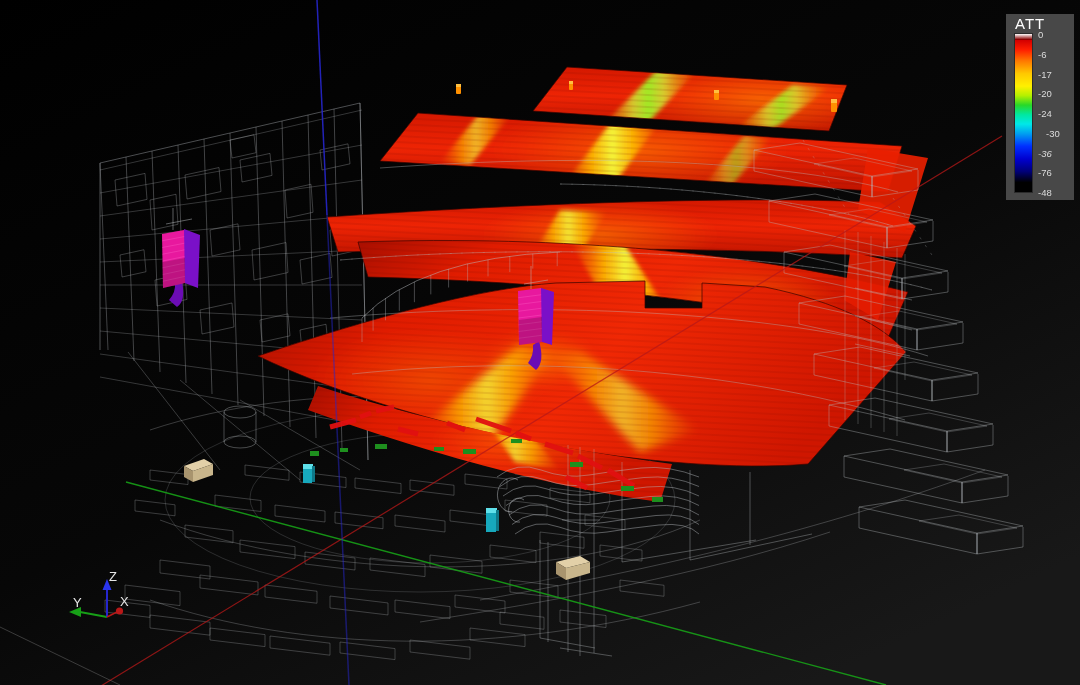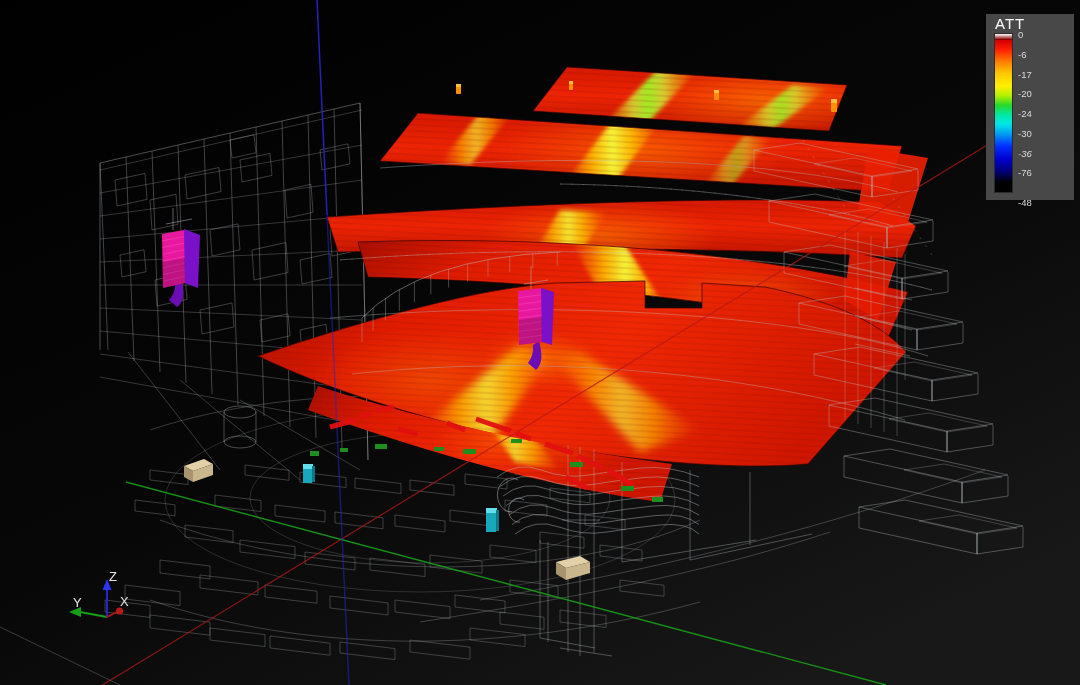--- a/index.html
+++ b/index.html
@@ -3,21 +3,21 @@
 <meta charset="utf-8">
 <style>
   html,body{margin:0;padding:0;background:#000;width:1080px;height:685px;overflow:hidden;
     font-family:"Liberation Sans", sans-serif;}
   .stage{position:relative;width:1080px;height:685px;background:#000;}
   svg{position:absolute;left:0;top:0;}
   .wire{stroke:var(--wire);fill:none;stroke-width:0.9;}
   .o2{opacity:.22}.o3{opacity:.32}.o4{opacity:.42}.o5{opacity:.55}
   .axlbl{fill:#e6e6e6;font-size:13px;font-family:"Liberation Sans",sans-serif;}
   
-  .colorbar{position:absolute;right:6px;top:14px;width:88px;height:186px;
+  .colorbar{position:absolute;right:6px;top:14px;width:68px;height:186px;
     background:rgba(72,72,72,.92);z-index:5;}
   .cb-title{color:#fff;font-size:15px;letter-spacing:1px;padding:1px 0 0 9px;line-height:17px;}
   .cb-bar{position:absolute;left:9px;top:20px;width:17px;height:158px;outline:1px solid rgba(0,0,0,.4);}
   .cb-ticks{position:absolute;left:32px;top:20px;width:34px;height:158px;}
   .cb-tick{position:absolute;transform:translateY(-50%);color:#dcdcdc;font-size:9.5px;line-height:9px;}
 </style>
 </head>
 <body>
 
 <div class="stage">
@@ -313,19 +313,19 @@
 
 <div class="colorbar" style="background: rgb(72, 72, 72);">
   <div class="cb-title">ATT</div>
   <div class="cb-bar" style="background: linear-gradient(rgb(255, 255, 255) 0%, rgb(138, 0, 0) 3.5%, rgb(212, 0, 0) 4%, rgb(255, 30, 0) 10%, rgb(255, 120, 0) 17%, rgb(255, 200, 0) 25%, rgb(255, 240, 0) 33%, rgb(180, 240, 0) 39%, rgb(40, 216, 40) 45%, rgb(0, 232, 160) 51%, rgb(0, 232, 232) 57%, rgb(0, 160, 240) 63%, rgb(0, 48, 255) 71%, rgb(0, 0, 208) 79%, rgb(0, 0, 120) 87%, rgb(0, 0, 0) 94%, rgb(0, 0, 0) 100%);"></div>
   <div class="cb-ticks">
         <span class="cb-tick" style="top: 0%;">0</span>
         <span class="cb-tick" style="top: 12.5%;">-6</span>
         <span class="cb-tick" style="top: 25%;">-17</span>
         <span class="cb-tick" style="top: 37.5%;">-20</span>
         <span class="cb-tick" style="top: 50%;">-24</span>
-        <span class="cb-tick" style="top: 62.5%;">-30</span>
+        <span class="cb-tick" style="top: 62.5%; margin-left: 8px;">-30</span>
         <span class="cb-tick" style="top: 75%; font-style: italic;">-36</span>
         <span class="cb-tick" style="top: 87.5%;">-76</span>
-        <span class="cb-tick" style="top: 100%; margin-top: 10px;">-48</span>
+        <span class="cb-tick" style="top: 100%;">-48</span>
       </div>
 </div>
 </div>
 
 </body></html>

